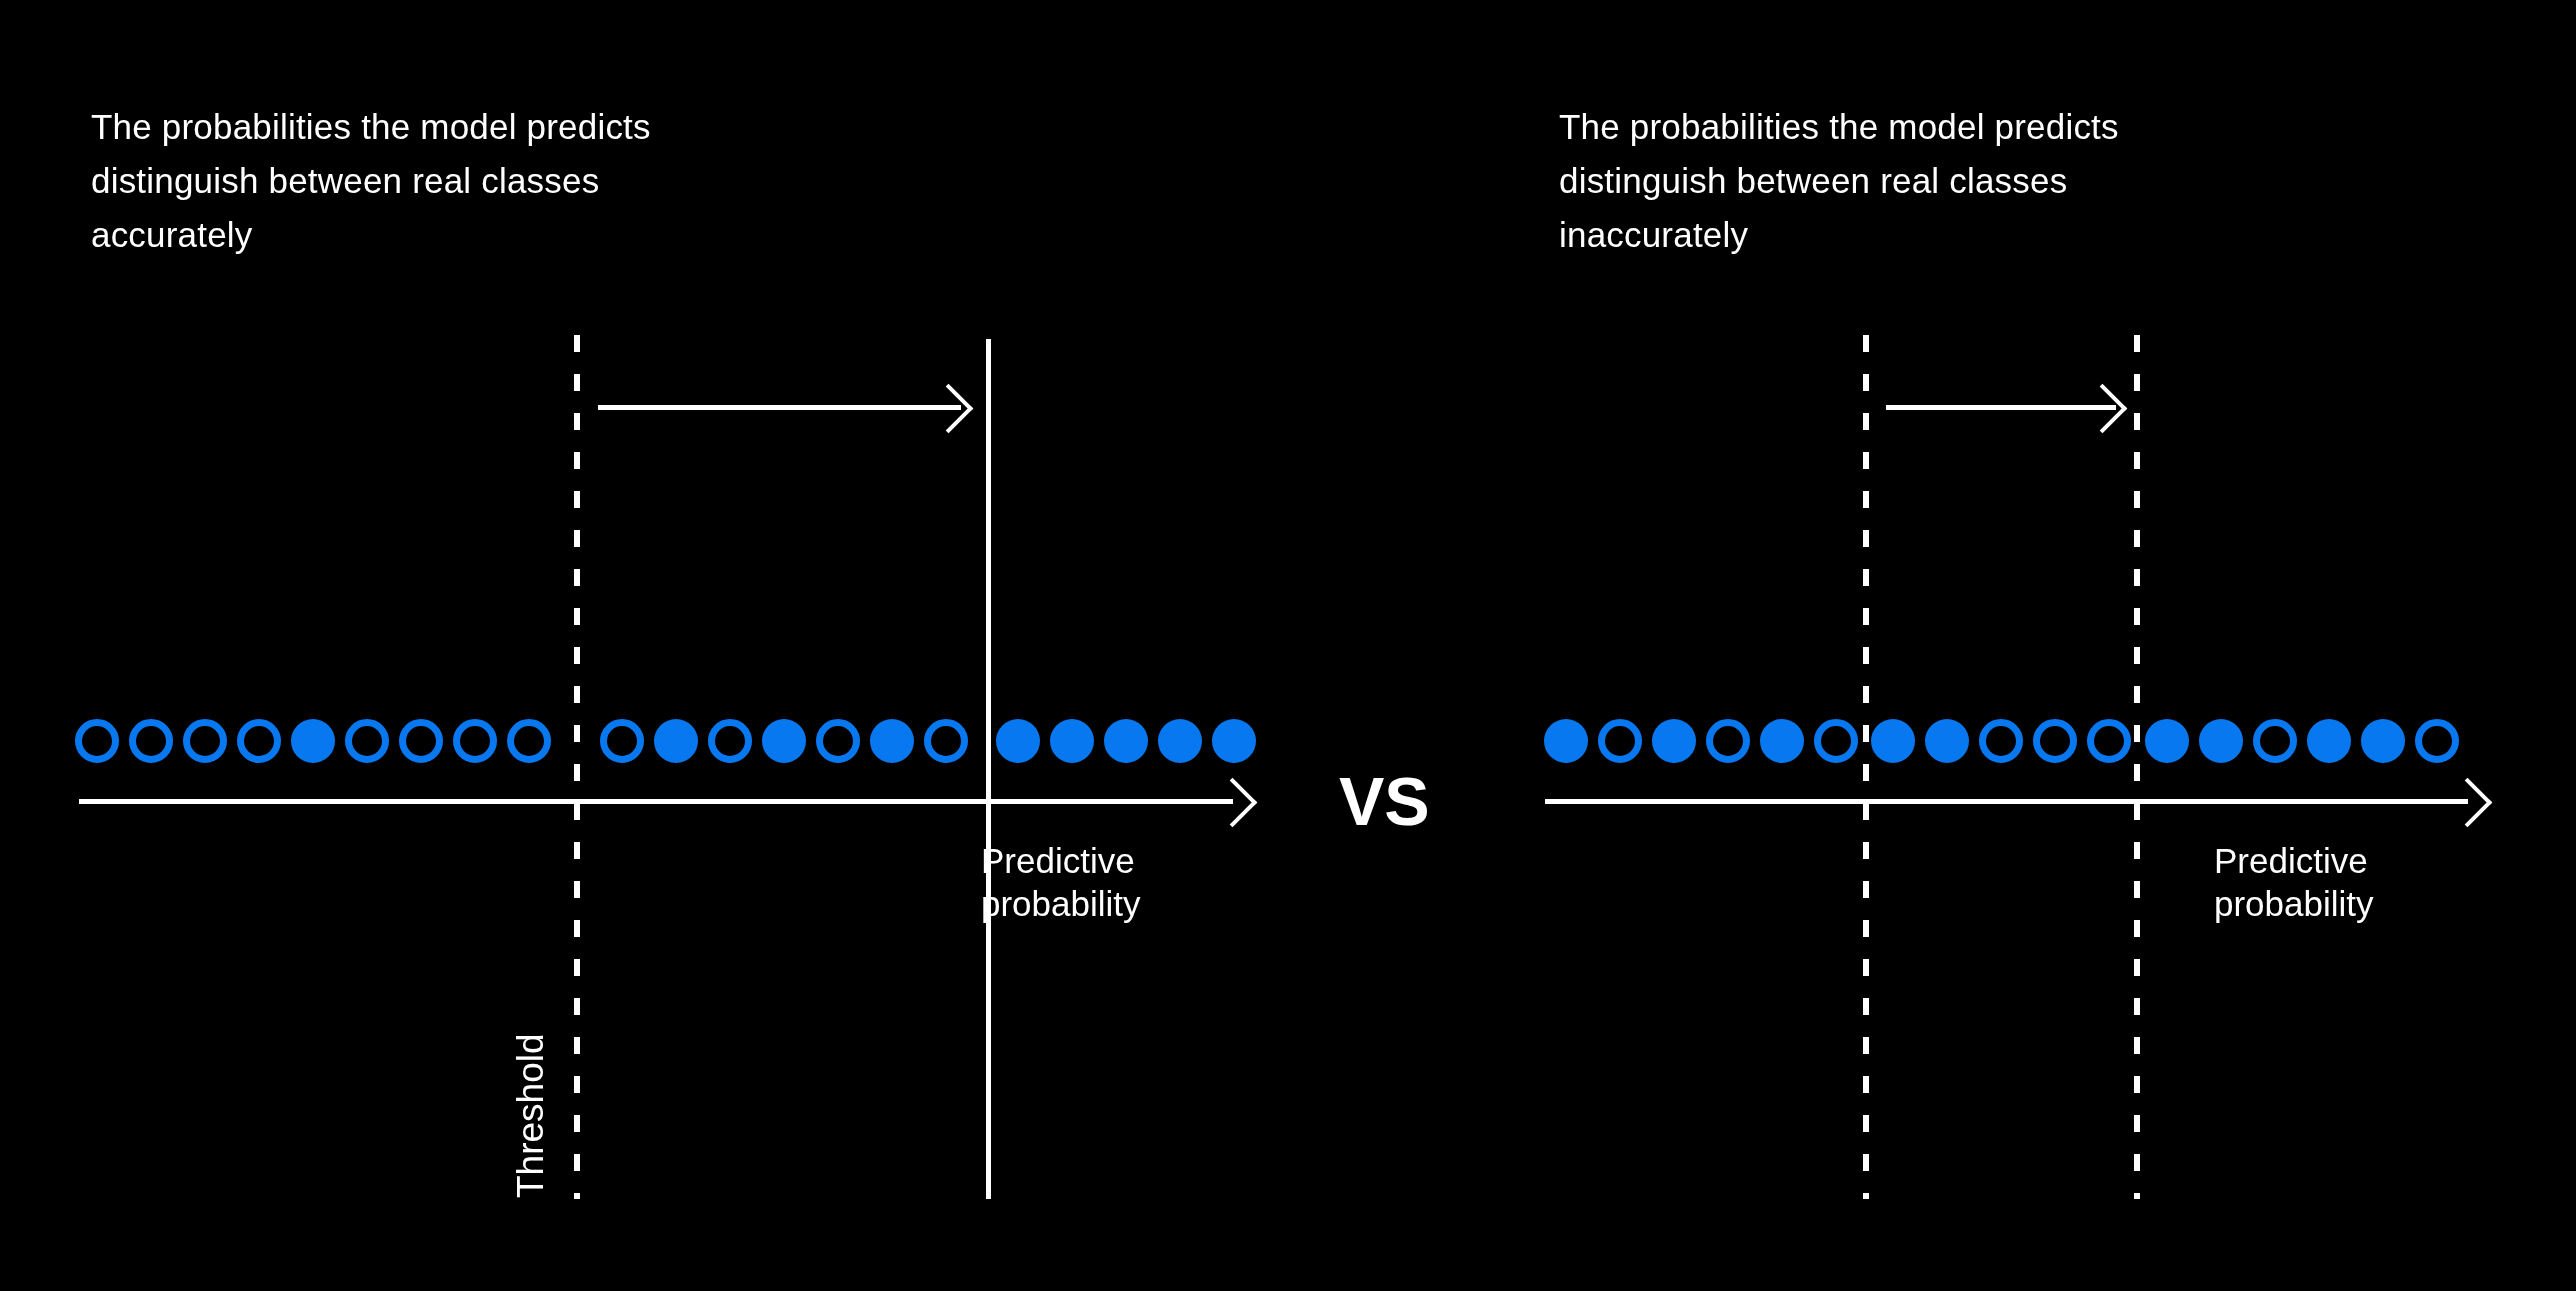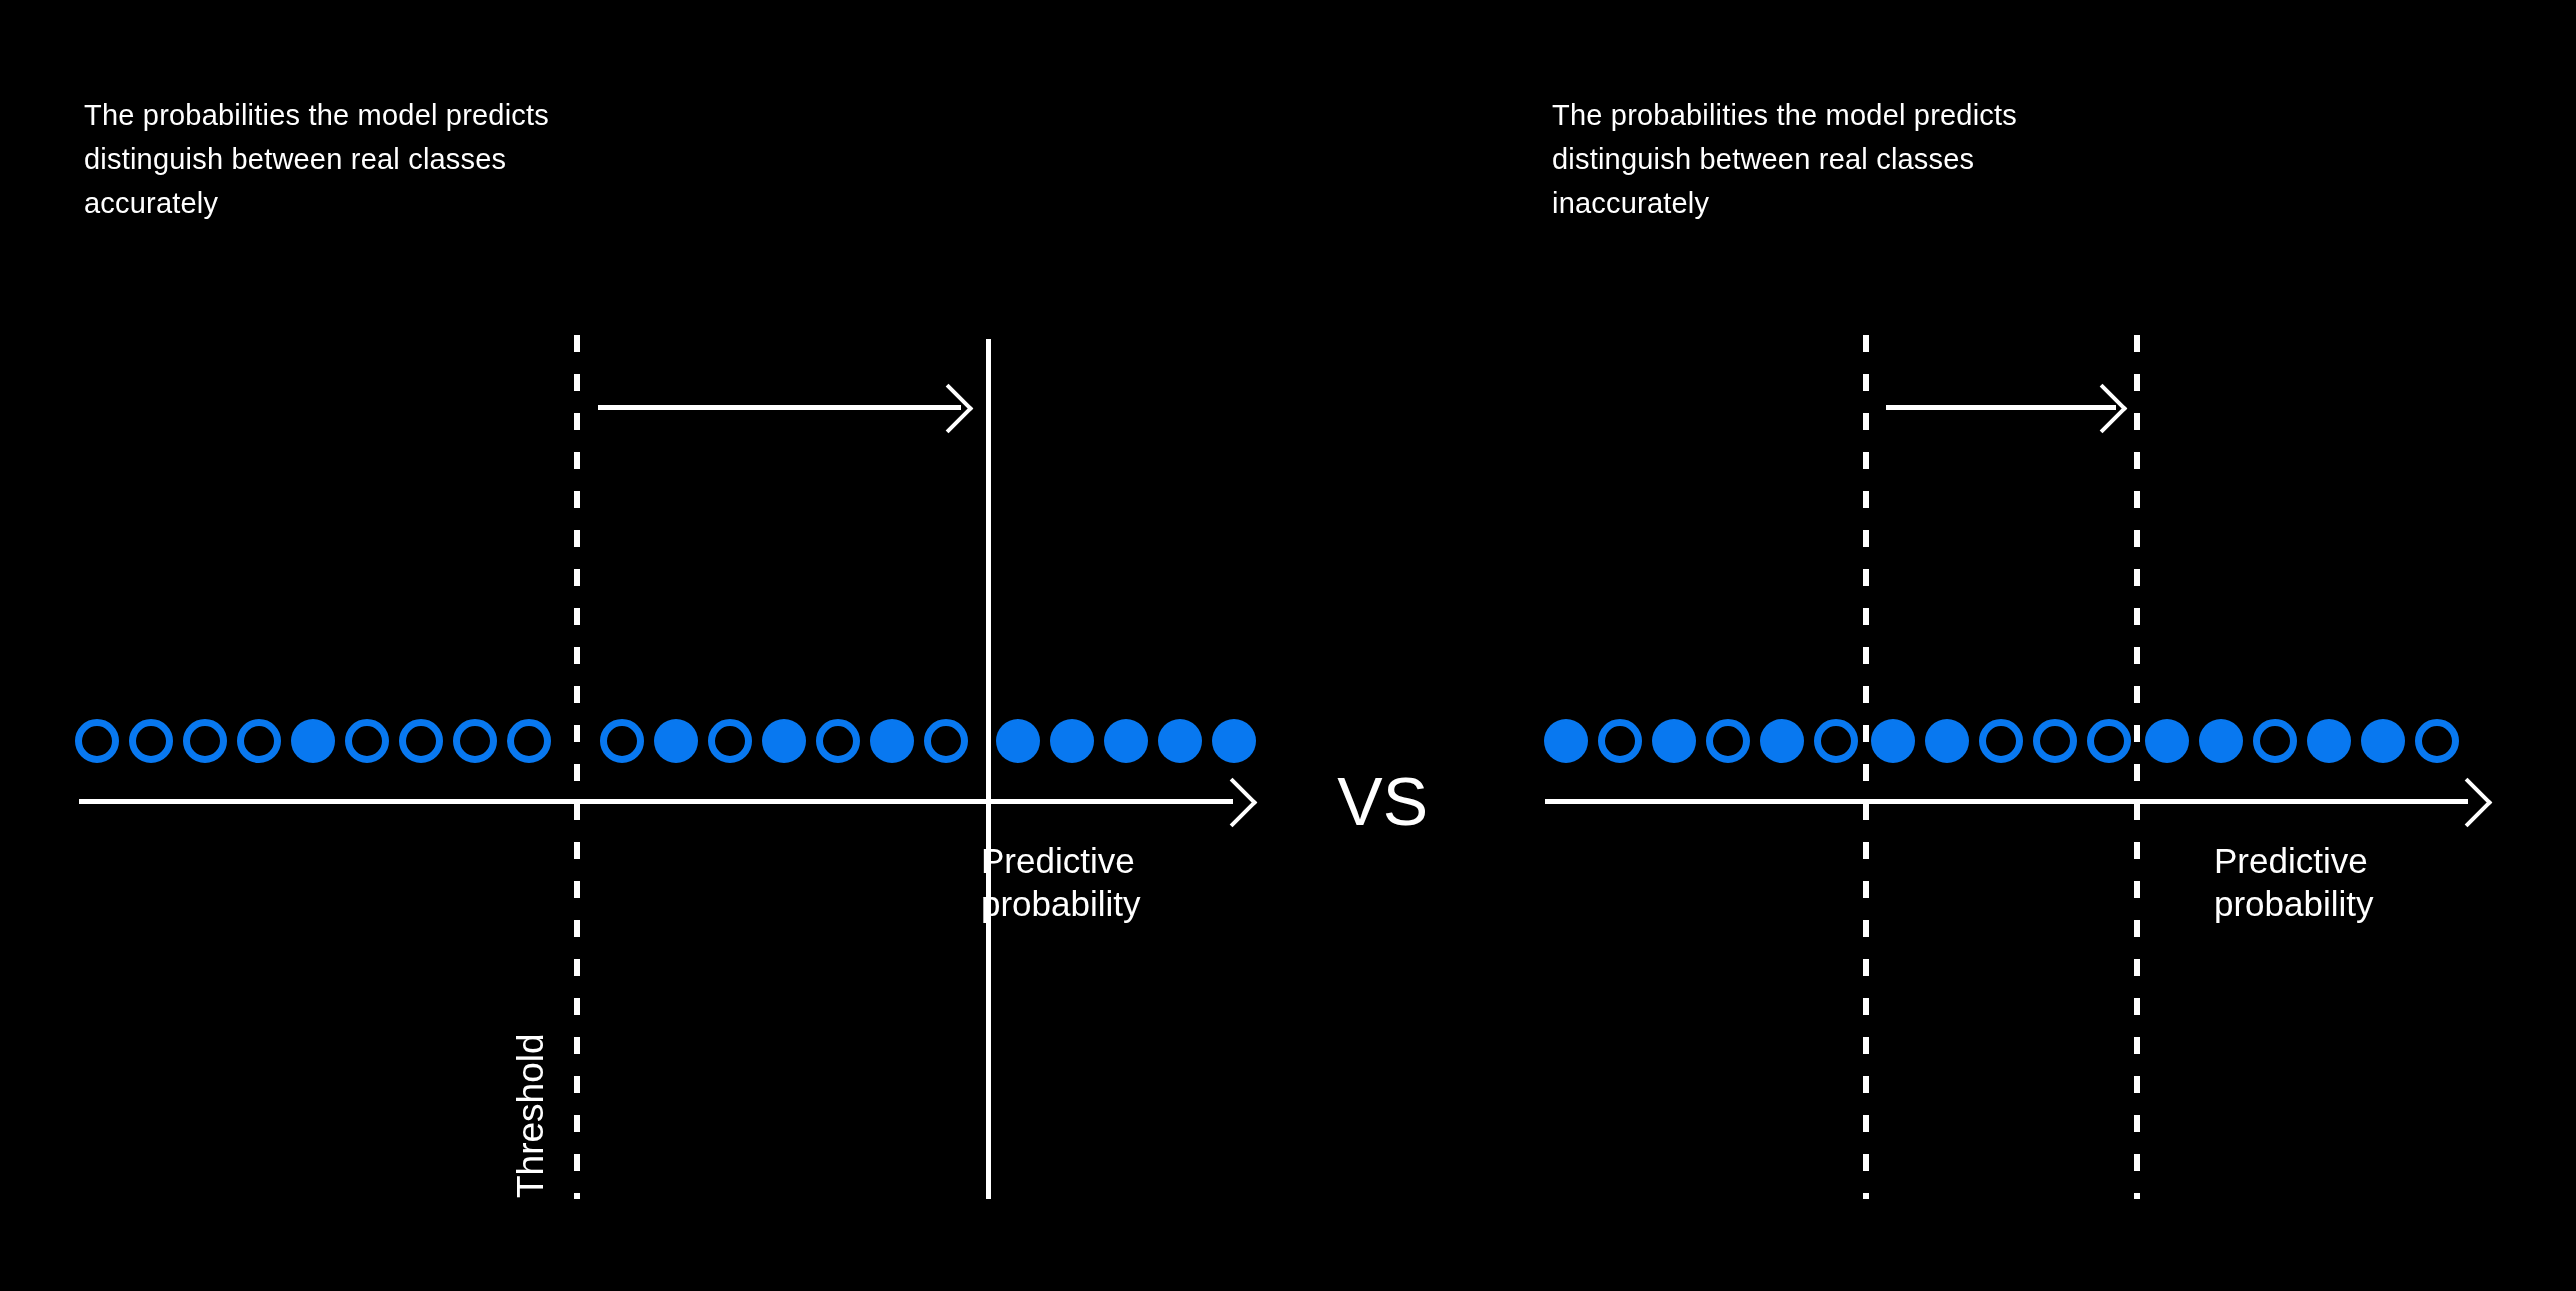--- a/index.html
+++ b/index.html
@@ -8,23 +8,23 @@
     position: relative;
     width: 2576px;
     height: 1292px;
     background: var(--bg, #000);
     overflow: hidden;
     font-family: "Liberation Sans", "DejaVu Sans", sans-serif;
     color: var(--fg, #fff);
   }
   .title {
     position: absolute;
-    margin: 5px;
-    font-size: 29px;
-    line-height: 44px;
+    margin: 12px;
+    font-size: 35px;
+    line-height: 54px;
     font-weight: 400;
     white-space: pre-line;
     color: var(--fg, #fff);
     letter-spacing: 0.2px;
   }
   .axis-line {
     position: absolute;
     height: 4.6px;
     background: var(--fg, #fff);
   }
@@ -68,26 +68,26 @@
     position: absolute;
     font-size: 37px;
     line-height: 44px;
     transform-origin: 0 0;
     transform: rotate(-90deg);
     color: var(--fg, #fff);
     white-space: nowrap;
   }
   .vs {
     position: absolute;
-    left: 1308px;
+    left: 1339px;
     top: 762px;
     width: 120px;
-    text-align: right;
+    text-align: left;
     font-size: 68px;
-    font-weight: 400;
+    font-weight: 700;
     color: var(--fg, #fff);
   }
   .dotrow {
     position: absolute;
     top: 719px;
     display: flex;
     gap: 10px;
   }
   .dot {
     width: 44px;

